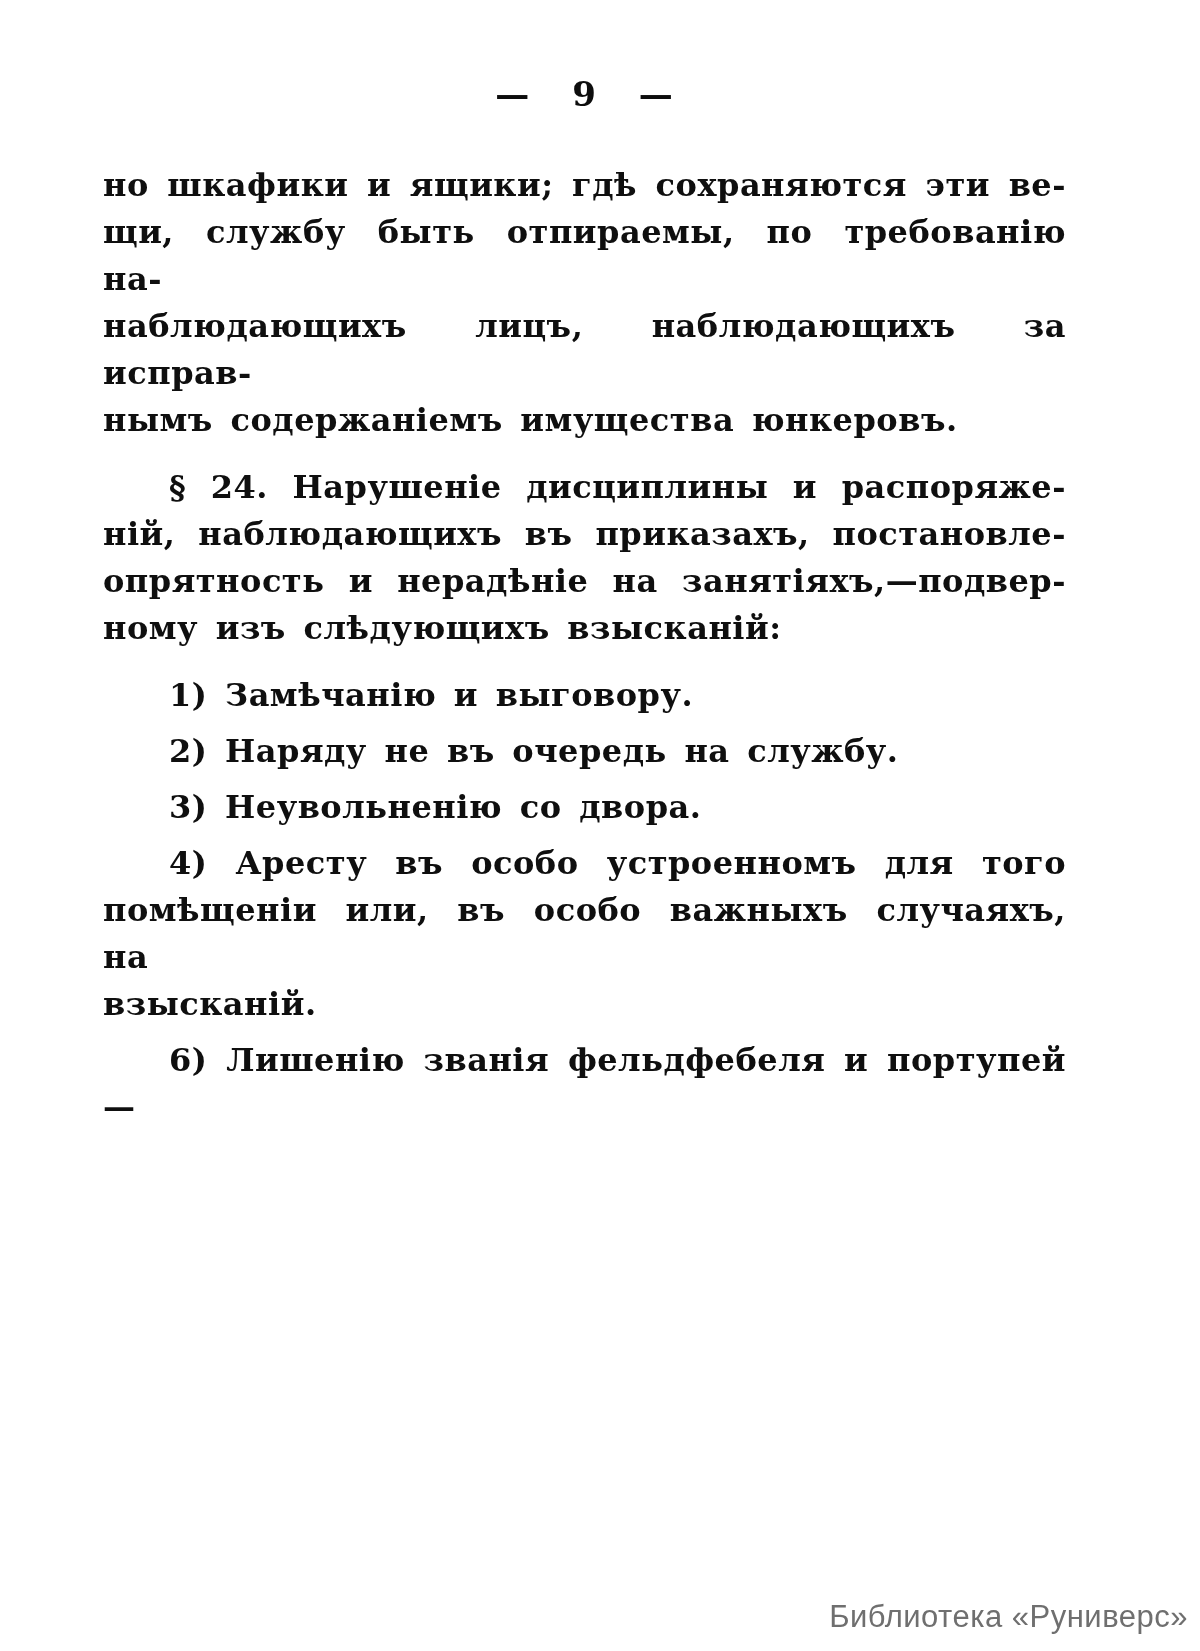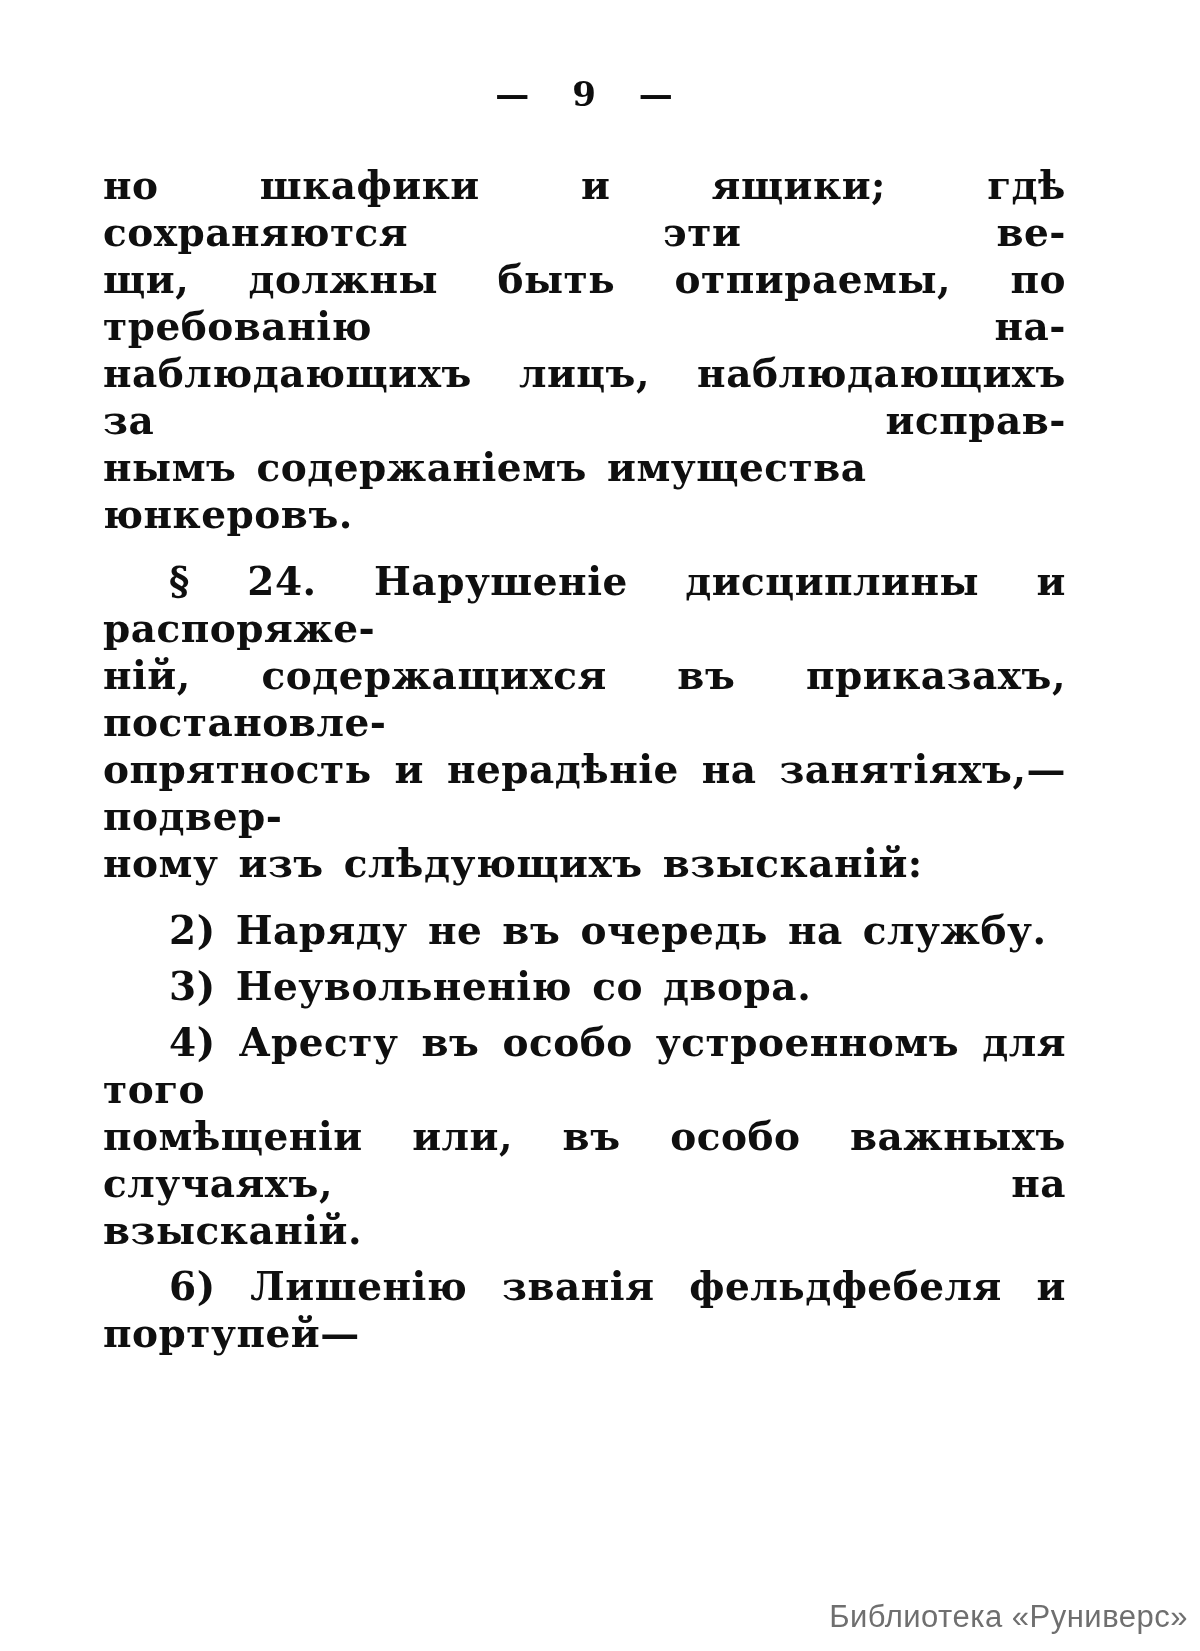--- a/index.html
+++ b/index.html
@@ -29,21 +29,21 @@
     font-size: 34px;
     line-height: 48px;
     color: #0d0d0d;
     margin-bottom: 44px;
     letter-spacing: 1px;
   }
   .header .gap { display: inline-block; width: 42px; }
   .line {
     font-family: "DejaVu Serif", serif;
     font-weight: 700;
-    font-size: 39px;
+    font-size: 32px;
     line-height: 47px;
     color: #0f0f0f;
     letter-spacing: 0.5px;
     word-spacing: 6px;
     white-space: normal;
   }
   .fill {
     text-align: justify;
     text-align-last: justify;
   }
@@ -65,32 +65,35 @@
 
 <div class="page">
   <div class="content">
 
     <div class="header">
       <span>—</span><span class="gap"></span><span>9</span><span class="gap"></span><span>—</span>
     </div>
 
     <div class="para">
       <div class="line fill">но шкафики и ящики; гдѣ сохраняются эти ве-</div>
-      <div class="line fill">щи, должны быть отпираемы, по требованію на-</div>
+      <div class="line fill">щи, службу быть отпираемы, по требованію на-</div>
       <div class="line fill">наблюдающихъ лицъ, наблюдающихъ за исправ-</div>
       <div class="line">нымъ содержаніемъ имущества юнкеровъ.</div>
     </div>
 
     <div class="para">
       <div class="line fill ind">§ 24. Нарушеніе дисциплины и распоряже-</div>
-      <div class="line fill">ній, содержащихся въ приказахъ, постановле-</div>
+      <div class="line fill">ній, наблюдающихъ въ приказахъ, постановле-</div>
       <div class="line fill">опрятность и нерадѣніе на занятіяхъ,—подвер-</div>
       <div class="line">ному изъ слѣдующихъ взысканій:</div>
     </div>
 
+    <div class="item">
+      <div class="line ind">1) Замѣчанію и выговору.</div>
+    </div>
 
     <div class="item">
       <div class="line ind">2) Наряду не въ очередь на службу.</div>
     </div>
 
     <div class="item">
       <div class="line ind">3) Неувольненію со двора.</div>
     </div>
 
     <div class="item">

